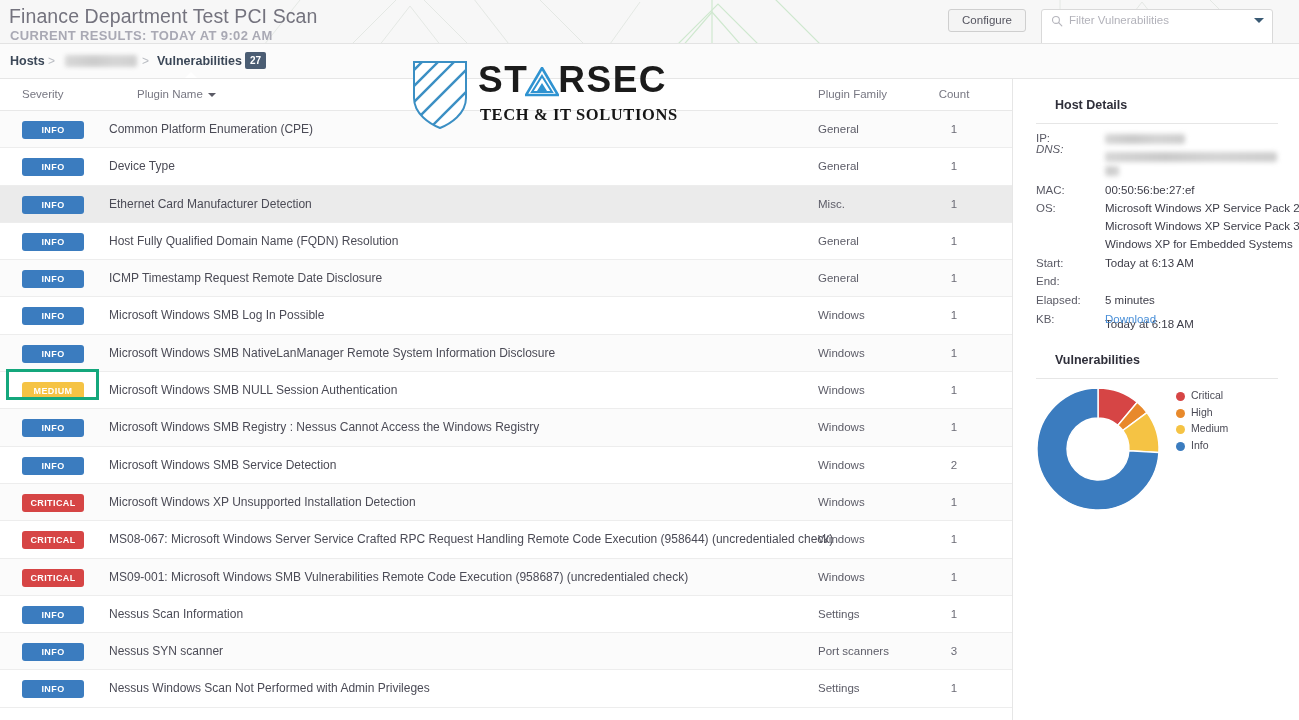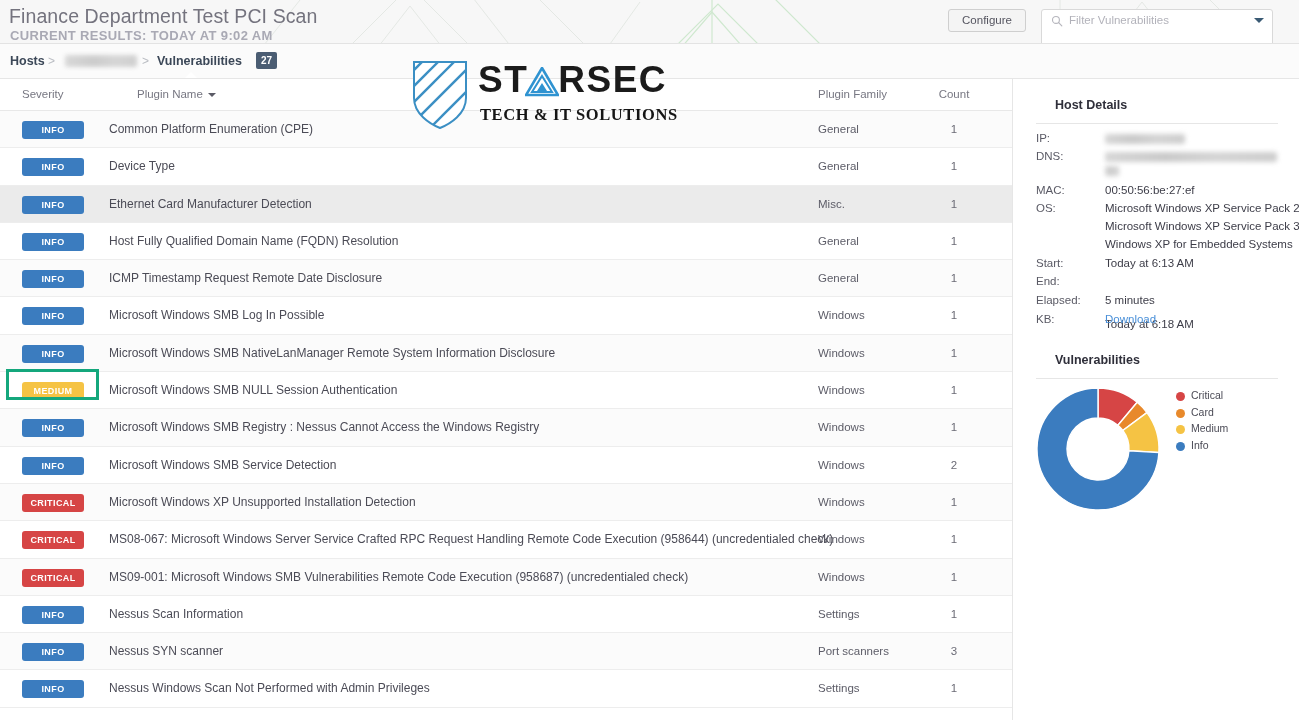--- a/index.html
+++ b/index.html
@@ -210,21 +210,21 @@
       <div class="filter-caret"></div>
     </div>
   </div>
 
   <div class="breadcrumb">
     <div class="bc-item bc-link" style="left:10px;">Hosts</div>
     <div class="bc-sep" style="left:48px;">&gt;</div>
     <div class="bc-redacted" style="left:65px; width:72px;"></div>
     <div class="bc-sep" style="left:142px;">&gt;</div>
     <div class="bc-item" style="left:157px;">Vulnerabilities</div>
-    <div class="bc-badge" style="left:256px;">27</div>
+    <div class="bc-badge" style="left:245px;">27</div>
     <div class="bc-caret" style="left:185px;"></div>
   </div>
 
   <div class="logo-wrap">
     <svg width="60" height="74" viewBox="0 0 60 74" style="position:absolute;left:2px;top:0;">
       <defs>
         <clipPath id="shieldclip">
           <path d="M4 4 H56 V40 C56 56 40 66 30 70 C20 66 4 56 4 40 Z"></path>
         </clipPath>
       </defs>
@@ -361,21 +361,21 @@
       </div>
   </div>
 
   <div class="sidebar">
     <div class="side-h" style="top:19px;">Host Details</div>
     <div class="side-rule" style="top:44px;"></div>
 
     <div class="dl-label" style="top:53px;">IP:</div>
     <div class="redacted" style="left:92px; top:55px; width:80px;"></div>
 
-    <div class="dl-label" style="top:71px;">DNS:</div>
+    <div class="dl-label" style="top:64px;font-style:italic;">DNS:</div>
     <div class="redacted" style="left:92px; top:73px; width:172px;"></div>
     <div class="redacted" style="left:92px; top:87px; width:14px;"></div>
 
     <div class="dl-label" style="top:105px;">MAC:</div>
     <div class="dl-value" style="top:105px;">00:50:56:be:27:ef</div>
 
     <div class="dl-label" style="top:123px;">OS:</div>
     <div class="dl-value" style="top:123px;">Microsoft Windows XP Service Pack 2</div>
     <div class="dl-value" style="top:141px;">Microsoft Windows XP Service Pack 3</div>
     <div class="dl-value" style="top:159px;">Windows XP for Embedded Systems</div>
@@ -400,20 +400,20 @@
       <path d="M 63.00000000000001 2 A 61 61 0 0 1 102.2100441908789 16.271288969742344 L 82.92641590028272 39.25262226331168 A 31 31 0 0 0 63 32 Z" fill="#d64545" stroke="#ffffff" stroke-width="1.4"></path>
       <path d="M 102.2100441908789 16.271288969742344 A 61 61 0 0 1 111.92951475805768 26.573325906130044 L 87.86581897540636 44.48808365721363 A 31 31 0 0 0 82.92641590028272 39.25262226331168 Z" fill="#e8892b" stroke="#ffffff" stroke-width="1.4"></path>
       <path d="M 111.92951475805768 26.573325906130044 A 61 61 0 0 1 123.89679765454736 66.54683456353902 L 93.94755290640931 64.80248969622475 A 31 31 0 0 0 87.86581897540636 44.48808365721363 Z" fill="#f5c344" stroke="#ffffff" stroke-width="1.4"></path>
       <path d="M 123.89679765454736 66.54683456353902 A 61 61 0 1 1 62.999999999999936 2 L 62.999999999999964 32 A 31 31 0 1 0 93.94755290640931 64.80248969622475 Z" fill="#3b7cbf" stroke="#ffffff" stroke-width="1.4"></path>
     </svg>
 
   <div id="legend-container">
       <div class="legend-dot" style="left: 1176px; top: 392px; background: rgb(214, 69, 69);"></div>
       <div class="legend-label" style="top: 389px;">Critical</div>
       <div class="legend-dot" style="left: 1176px; top: 408.5px; background: rgb(232, 137, 43);"></div>
-      <div class="legend-label" style="top: 405.5px;">Card</div>
+      <div class="legend-label" style="top: 405.5px;">High</div>
       <div class="legend-dot" style="left: 1176px; top: 425px; background: rgb(245, 195, 68);"></div>
       <div class="legend-label" style="top: 422px;">Medium</div>
       <div class="legend-dot" style="left: 1176px; top: 441.5px; background: rgb(59, 124, 191);"></div>
       <div class="legend-label" style="top: 438.5px;">Info</div>
     </div>
 
 </div>
 
 </body></html>

